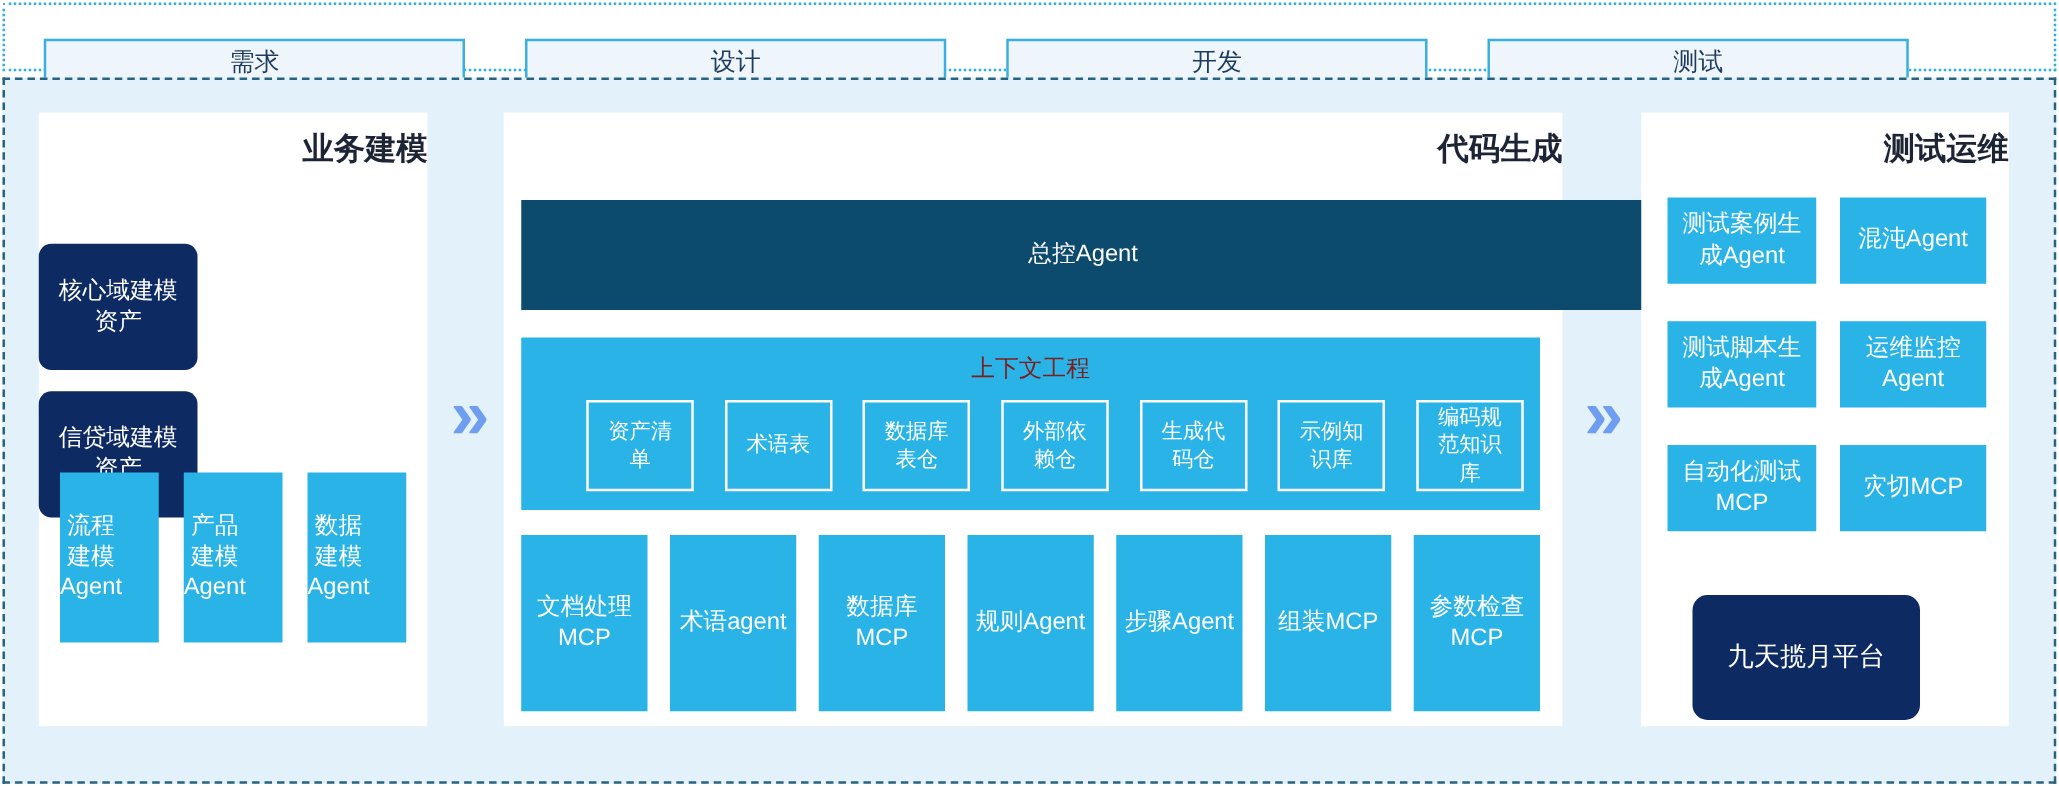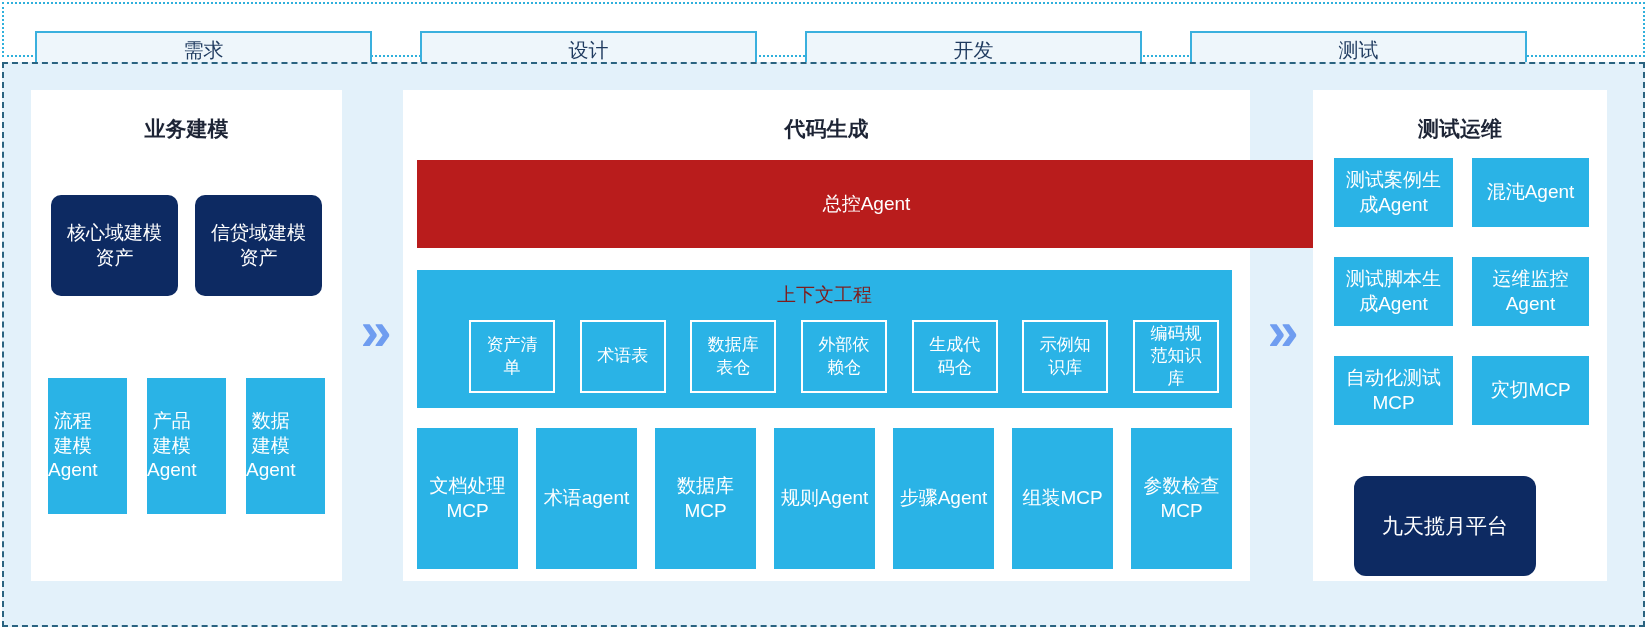--- a/index.html
+++ b/index.html
@@ -48,44 +48,43 @@
     top: 26px;
     height: 491px;
     background: #ffffff;
   }
   .panel-business { left: 27px;  width: 311px; }
   .panel-codegen  { left: 399px; width: 847px; }
   .panel-testops  { left: 1309px; width: 294px; }
   .panel-title {
     position: absolute;
     top: 12px; left: 0; right: 0;
-    text-align: center;
-    font-size: 21px;
+    text-align: right;
+    font-size: 25px;
     font-weight: bold;
     color: #1d2435;
-    margin-top: 13px;
   }
   .label { white-space: pre-line; text-align: center; line-height: 1.3; }
   
   .chevron {
     position: absolute;
     top: 236px;
     width: 48px; height: 60px;
     display: flex; align-items: center; justify-content: center;
     font-size: 56px;
     font-weight: bold;
     color: #6f9df0;
     user-select: none;
   }
   .chevron-1 { left: 348px; }
   .chevron-2 { left: 1255px; }
   
   .asset-row {
     position: absolute; top: 105px; left: 0; right: 0;
-    display: flex; justify-content: center; gap: 17px;
+    display: flex; justify-content: center; gap: 17px; flex-direction: column;
   }
   .asset-box {
     width: 127px; height: 101px;
     background: #0d2a62;
     border-radius: 10px;
     color: #ffffff;
     font-size: 19px;
     display: flex; align-items: center; justify-content: center;
   }
   .agent-row {
@@ -96,21 +95,21 @@
     width: 79px; height: 136px;
     background: #2ab3e6;
     color: #ffffff;
     font-size: 19px;
     display: flex; align-items: center; justify-content: flex-start;
   }
   
   .master-bar {
     position: absolute; top: 70px; left: 14px;
     width: 899px; height: 88px;
-    background: #b91c1c;
+    background: #0c4a6e;
     color: #ffffff; font-size: 19px;
     display: flex; align-items: center; justify-content: center;
   }
   .context-block {
     position: absolute; top: 180px; left: 14px;
     width: 815px; height: 138px;
     background: #2ab3e6;
   }
   .context-title {
     position: absolute; top: 12px; left: 0; right: 0;

